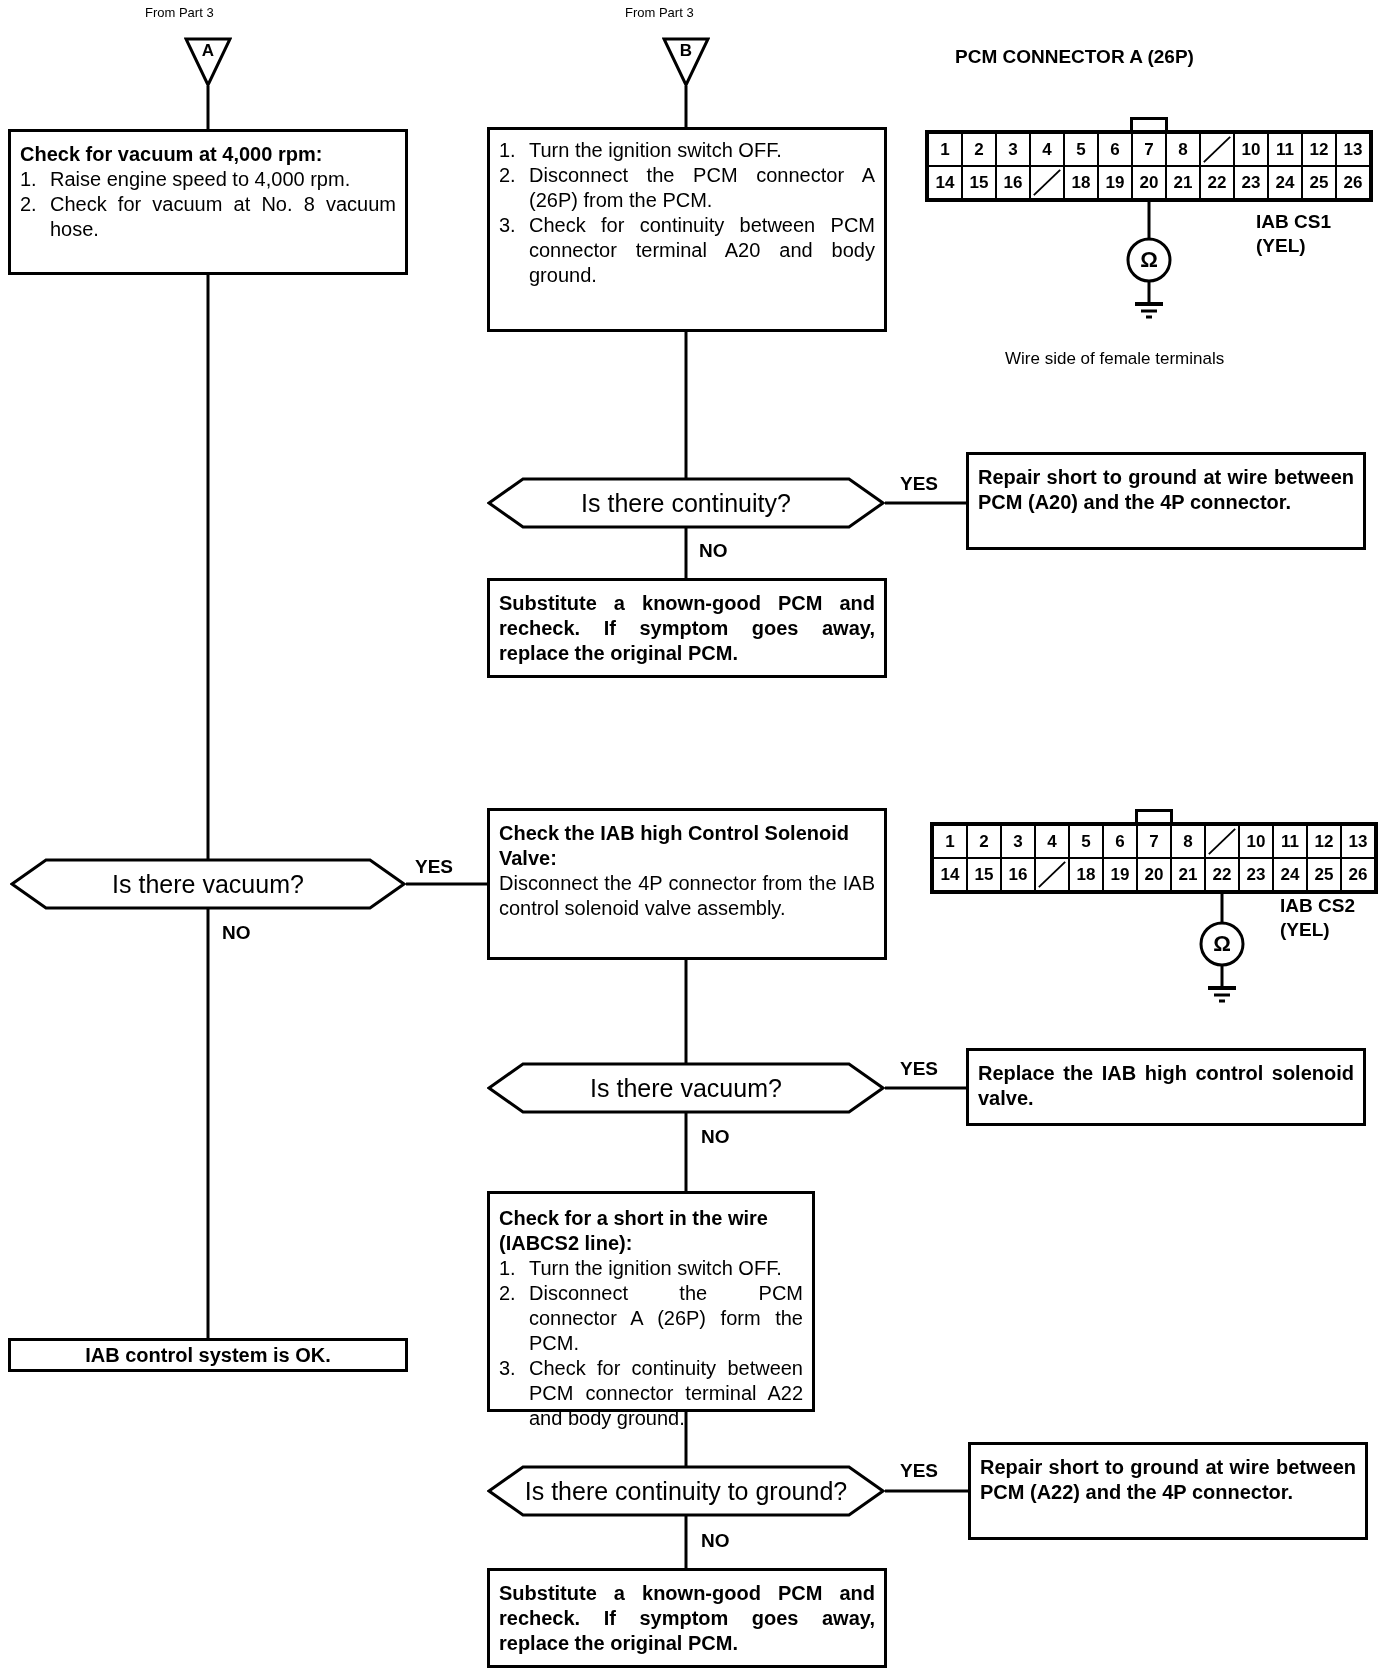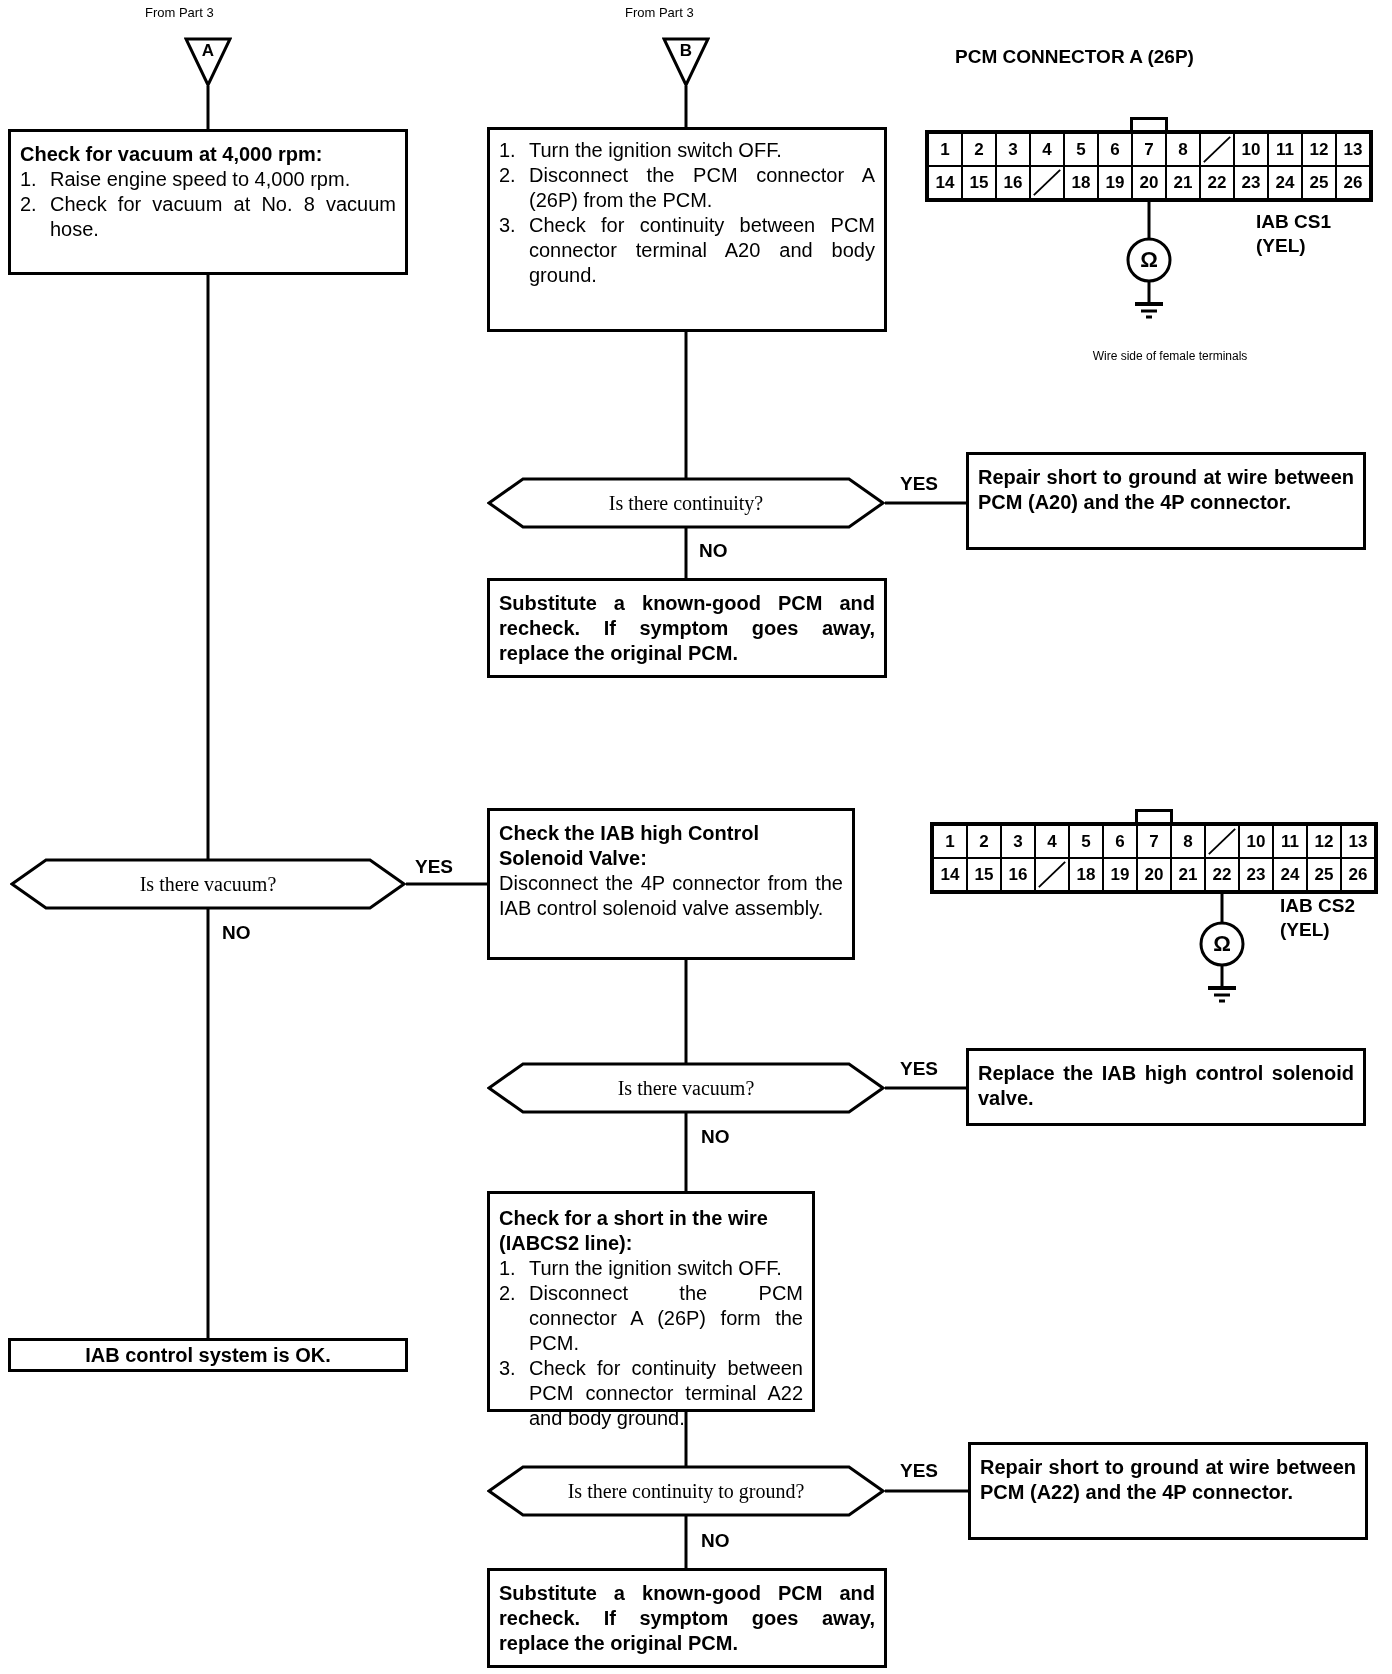--- a/index.html
+++ b/index.html
@@ -19,41 +19,40 @@
   .box .body{text-align:justify;}
   .step{display:flex;}
   .sn{width:30px;flex:none;}
   .st{flex:1;text-align:justify;}
   .boldtext{font-weight:bold;text-align:justify;}
   .centerbox{display:flex;align-items:center;justify-content:center;padding:0;font-weight:bold;}
   .hex{position:absolute;}
   .hex svg{position:absolute;left:0;top:0;width:100%;height:100%;}
   .hex .hex-text{
     position:relative;width:100%;height:100%;display:flex;align-items:center;justify-content:center;
-    font-size:20px;
-    font-family:Liberation Serif, serif;
+    font-size:25px;
   }
   .tri{position:absolute;}
   .tri-letter{position:absolute;font-size:17px;font-weight:bold;width:24px;text-align:center;}
   .connector{position:absolute;}
   .tab{position:absolute;top:0;width:38px;height:16px;border:3px solid #000;box-sizing:border-box;background:#fff;}
   .pin-grid{
     position:absolute;top:13px;left:0;display:grid;grid-template-columns:repeat(13,34px);
     grid-auto-rows:33px;border:3px solid #000;background:#fff;
   }
   .pc{
     border:1px solid #000;display:flex;align-items:center;justify-content:center;
     font-size:17px;font-weight:bold;position:relative;
   }
   .pc svg{position:absolute;left:0;top:0;width:100%;height:100%;}
   .pc svg line{stroke:#000;stroke-width:2;}
   .ohm{position:absolute;width:32px;text-align:center;font-size:22px;font-weight:bold;}
   .cs-label{position:absolute;font-size:19px;font-weight:bold;line-height:24px;white-space:nowrap;}
   .title{position:absolute;font-size:19px;font-weight:bold;white-space:nowrap;}
-  .caption{position:absolute;font-size:12px;text-align:center;}
+  .caption{position:absolute;font-size:17px;text-align:left;}
 </style>
 </head>
 <body>
 
 <div class="page">
 
   <svg class="wires">
 
     <path d="M208 86 V129" stroke-width="3"></path>
     <path d="M208 273 V859" stroke-width="3"></path>
@@ -148,21 +147,21 @@
   <div class="yn" style="left:699px;top:540px;">NO</div>
 
   <div class="box" style="left:966px;top:452px;width:400px;height:98px;">
     <div class="boldtext">Repair short to ground at wire between PCM (A20) and the 4P connector.</div>
   </div>
 
   <div class="box" style="left:487px;top:578px;width:400px;height:100px;">
     <div class="boldtext">Substitute a known-good PCM and recheck. If symptom goes away, replace the original PCM.</div>
   </div>
 
-  <div class="box" style="left:487px;top:808px;width:368px;height:152px;">
+  <div class="box" style="left:487px;top:808px;width:400px;height:152px;">
     <div class="bt">Check the IAB high Control Solenoid Valve:</div>
     <div class="body">Disconnect the 4P connector from the IAB control solenoid valve assembly.</div>
   </div>
 
   <div class="hex" style="left:487px;top:1062px;width:398px;height:52px;">
     <svg viewBox="0 0 398 52" preserveAspectRatio="none">
       <polygon points="2,26 36,2 362,2 396,26 362,50 36,50" fill="#fff" stroke="#000" stroke-width="3"></polygon>
     </svg>
     <div class="hex-text">Is there vacuum?</div>
   </div>

